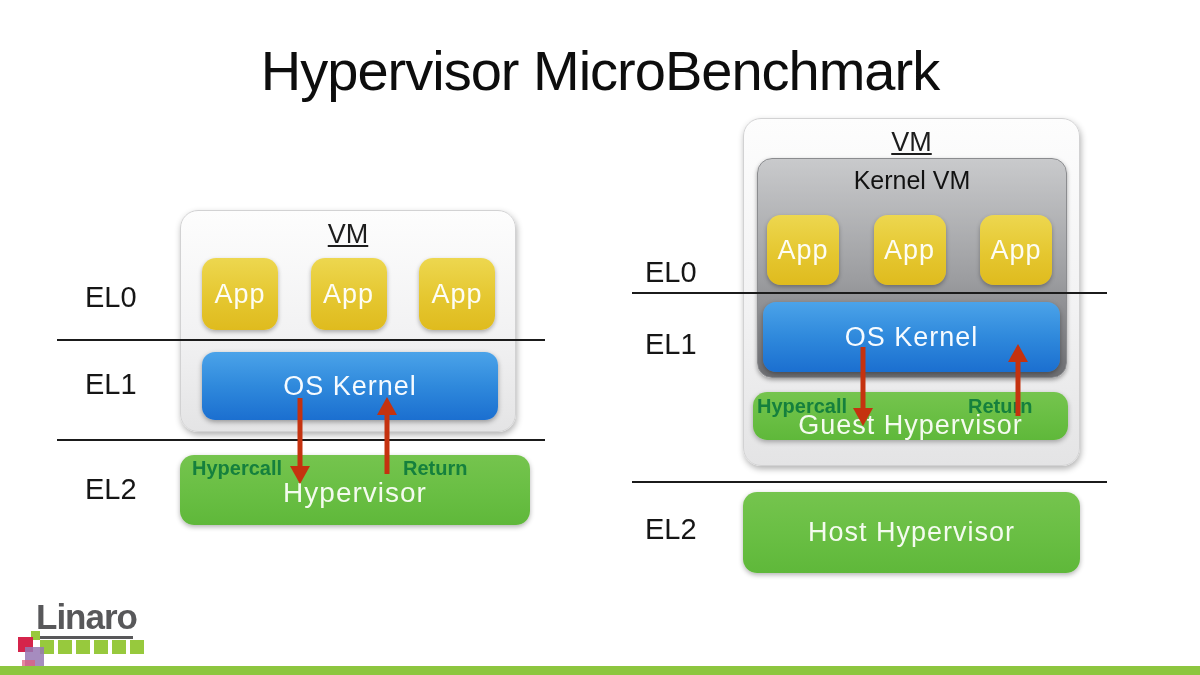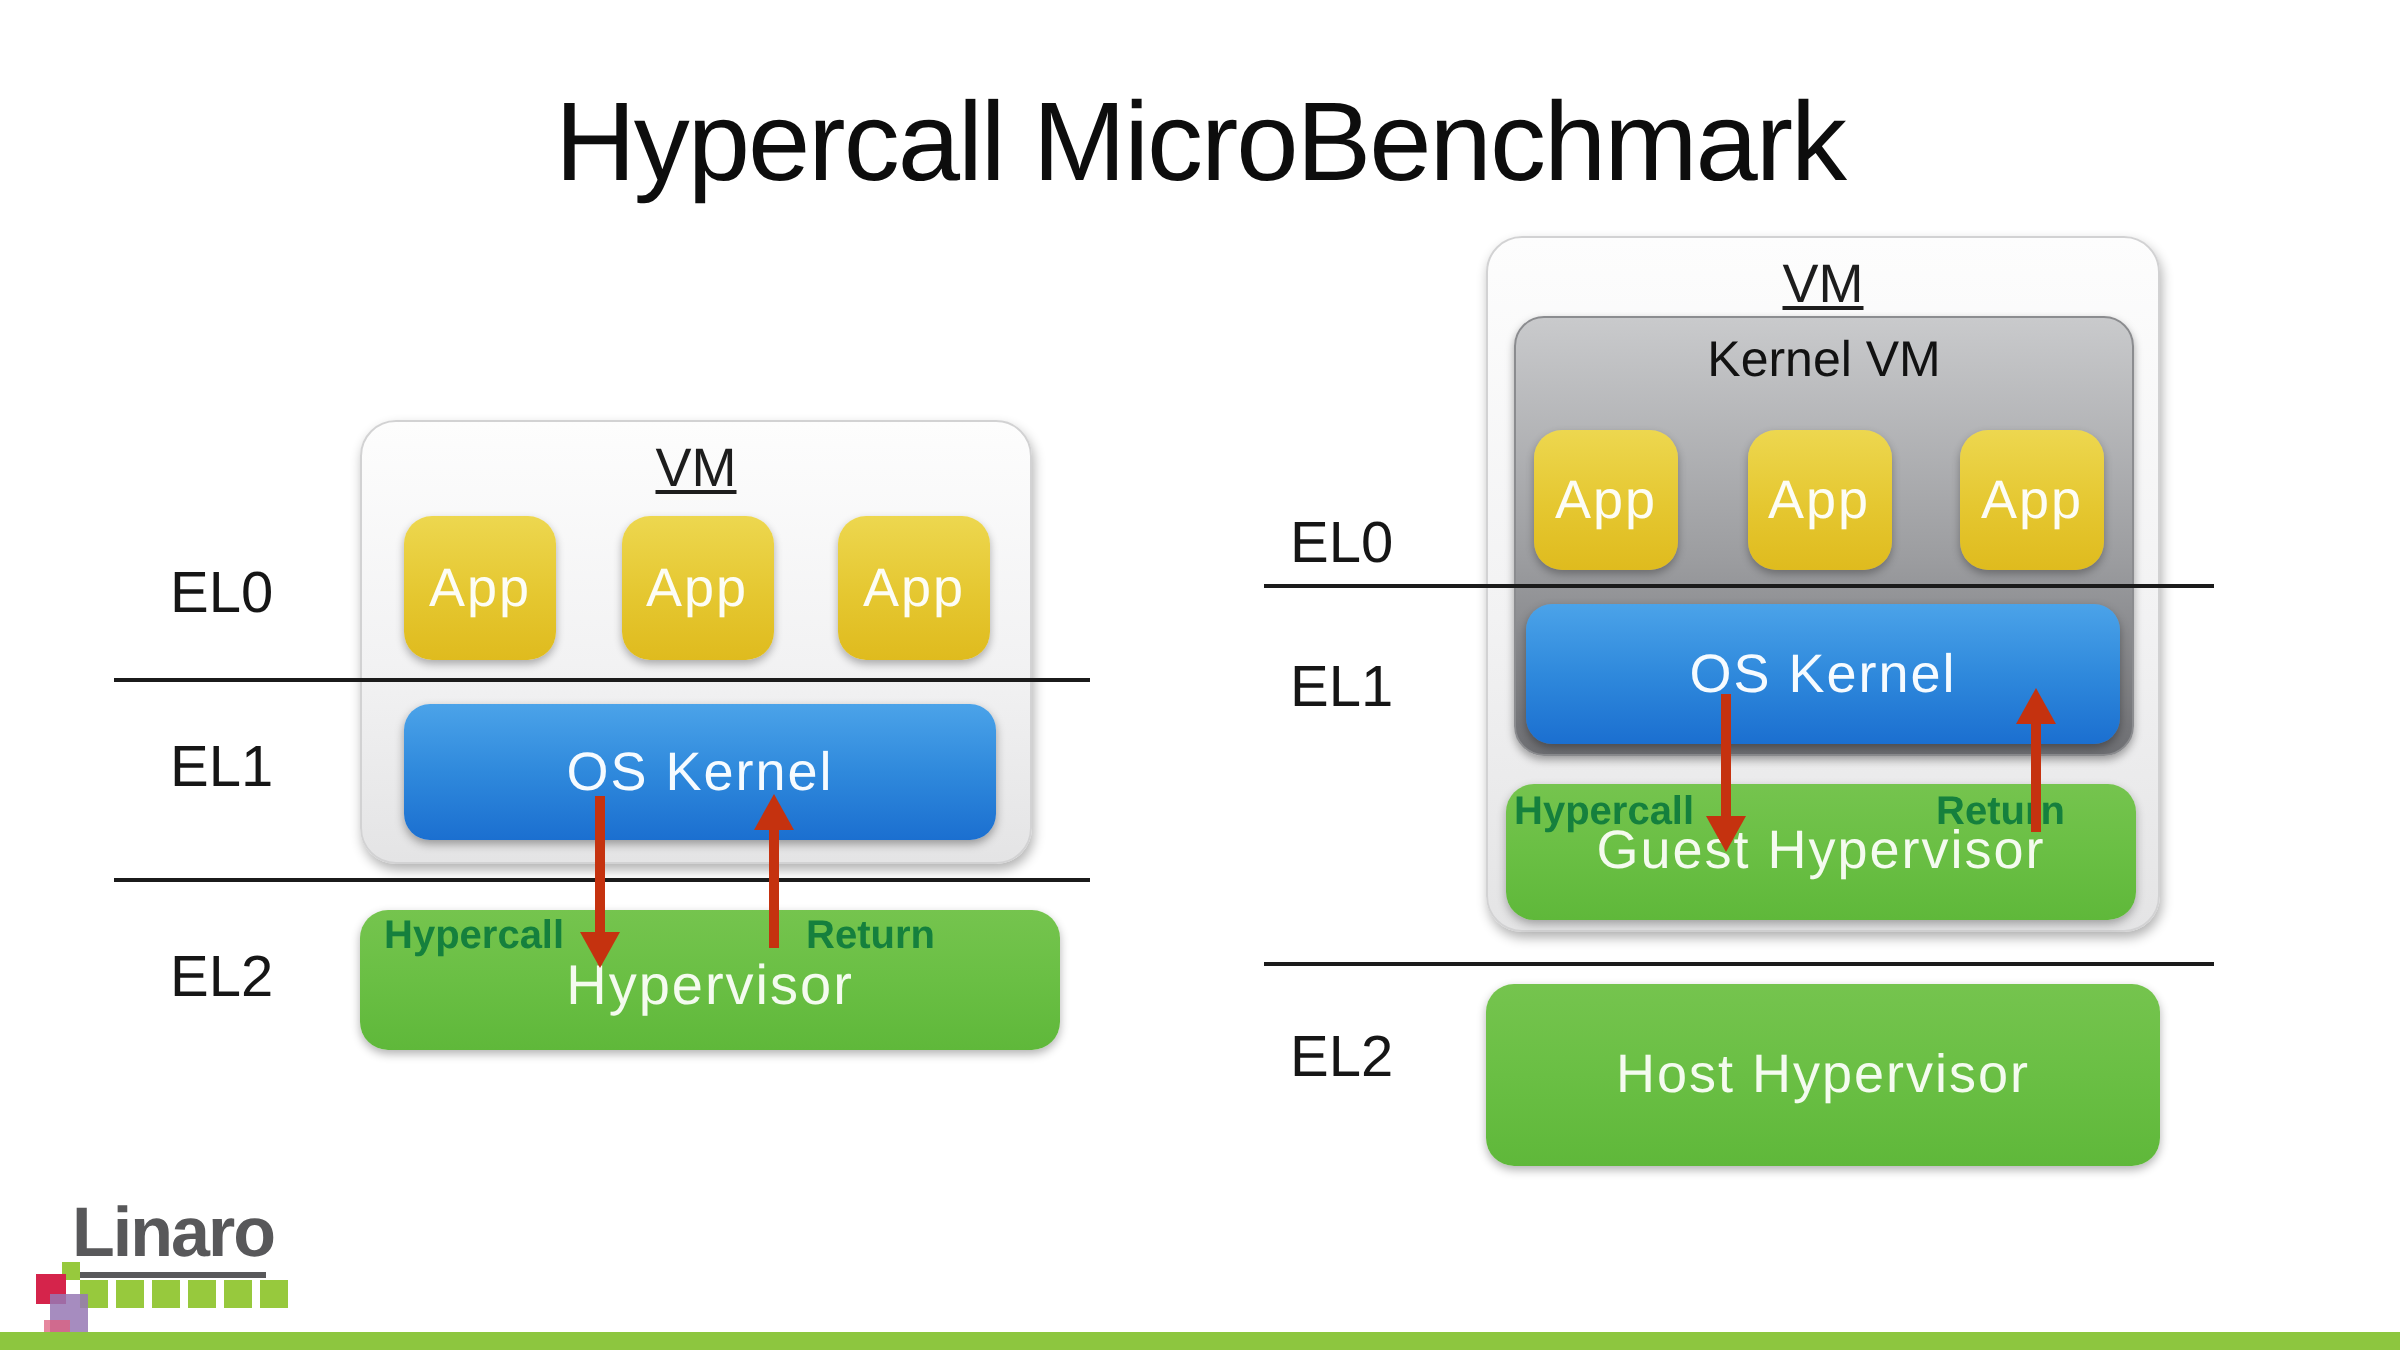--- a/index.html
+++ b/index.html
@@ -46,22 +46,22 @@
     color:#f6fbff; font-size:27px; font-weight:400; letter-spacing:1px; }
   .kernel-box.left  { left:202px; top:352px; width:296px; height:68px; }
   .kernel-box.right { left:763px; top:302px; width:297px; height:70px; }
 
   
   .green-box { position:absolute; border-radius:14px;
     background:linear-gradient(180deg,#75c44e 0%,#6abf44 50%,#5fb83a 100%);
     box-shadow:0 2px 5px rgba(0,0,0,.30);
     color:#f4fbef; font-weight:300; letter-spacing:1px; text-align:center; }
   .green-box.hyp   { left:180px; top:455px; width:350px; height:70px; font-size:28px; padding-top:22px; }
-  .green-box.guest { left:753px; top:392px; width:315px; height:68px; font-size:27px; padding-top:18px; }
-  .green-box.host  { left:743px; top:492px; width:337px; height:91px; font-size:27px;
+  .green-box.guest { left:753px; top:392px; width:315px; height:48px; font-size:27px; padding-top:18px; }
+  .green-box.host  { left:743px; top:492px; width:337px; height:81px; font-size:27px;
                      display:flex; align-items:center; justify-content:center; padding-top:0; }
 
   
   .el-line { position:absolute; height:2px; background:#1b1b1b; z-index:40; }
   .el-line.l1 { left:57px;  top:339px; width:488px; }
   .el-line.l2 { left:57px;  top:439px; width:488px; }
   .el-line.r1 { left:632px; top:292px; width:475px; }
   .el-line.r2 { left:632px; top:481px; width:475px; }
 
   
@@ -94,21 +94,21 @@
   .deco-minigreen { left:31px; top:631px; width:9px; height:9px; background:#97c93d; }
   .deco-purple { left:25px; top:647px; width:19px; height:19px; background:#9678b4; opacity:.85; }
   .deco-pink { left:22px; top:660px; width:13px; height:13px; background:#dd5f7e; opacity:.75; }
   .footer-bar { position:absolute; left:0; top:666px; width:1200px; height:9px; background:#8dc63f; }
 </style>
 </head>
 <body>
 
 <div id="slide">
 
-  <div class="slide-title">Hypercall MicroBenchmark</div>
+  <div class="slide-title">Hypervisor MicroBenchmark</div>
 
   <div>
     <div class="vm-box left">
       <div class="vm-title">VM</div>
     </div>
 
     <div class="app-row left">
       <div class="app-box">
           <span>App</span>
         </div>

